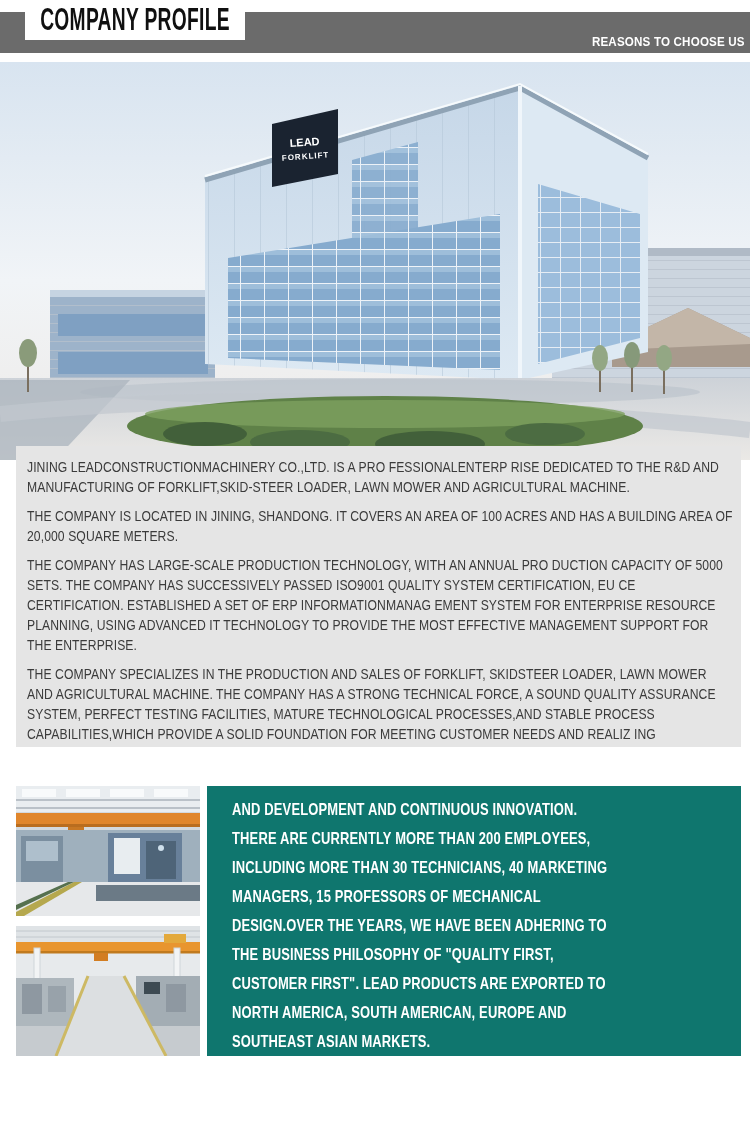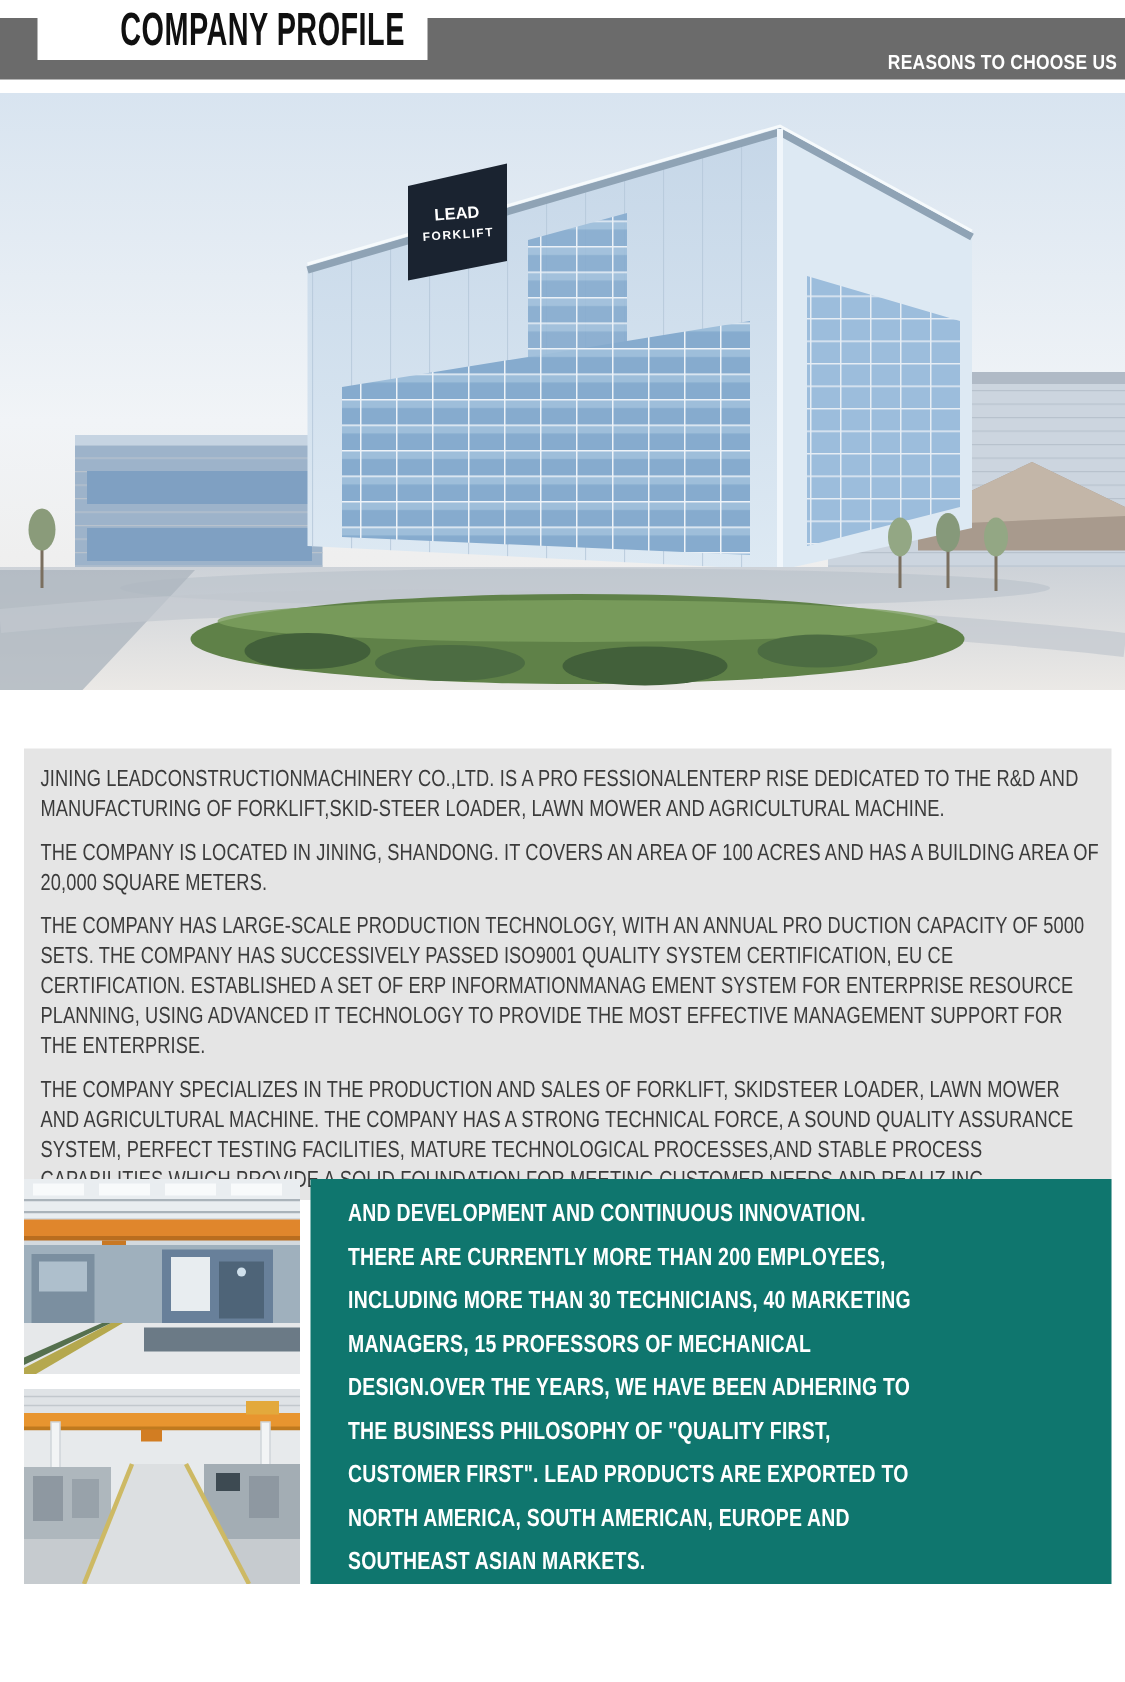--- a/index.html
+++ b/index.html
@@ -2,31 +2,31 @@
 <html><head>
 <meta charset="utf-8">
 <style>
   html,body{margin:0;padding:0;}
   body{font-family:"Liberation Sans", sans-serif;}
   #page{position:relative;width:750px;height:1121px;background:#ffffff;overflow:hidden;}
 
   
   .header-bar{position:absolute;left:0;top:12px;width:750px;height:41px;background:#6b6b6b;}
   .title-box{position:absolute;left:25px;top:0;width:220px;height:40px;background:#ffffff;
-             display:flex;align-items:center;justify-content:center;overflow:visible;padding-left:40px;}
+             display:flex;align-items:center;justify-content:center;overflow:visible;}
   .title-text{font-size:31px;font-weight:bold;color:#101010;white-space:nowrap;
               transform:scaleX(0.62);letter-spacing:0.5px;}
   .tagline{position:absolute;right:5px;bottom:4px;color:#ffffff;font-weight:bold;font-size:13.5px;
            white-space:nowrap;transform:scaleX(0.86);transform-origin:100% 50%;letter-spacing:0.2px;}
 
   
   .hero{position:absolute;left:0;top:62px;width:750px;height:398px;overflow:hidden;}
 
   
-  .about-box{position:absolute;left:16px;top:499px;width:725px;height:301px;background:#e5e5e5;overflow:hidden;}
+  .about-box{position:absolute;left:16px;top:446px;width:725px;height:301px;background:#e5e5e5;overflow:hidden;}
   .about-inner{position:absolute;left:11px;top:11px;width:900px;transform:scaleX(0.785);transform-origin:0 0;}
   .about-inner p{margin:0 0 9px 0;font-size:15.5px;line-height:20px;color:#3b3b3b;letter-spacing:0.1px;}
 
   
   .photo-1{position:absolute;left:16px;top:786px;width:184px;height:130px;overflow:hidden;}
   .photo-2{position:absolute;left:16px;top:926px;width:184px;height:130px;overflow:hidden;}
   .highlight-box{position:absolute;left:207px;top:786px;width:534px;height:270px;background:#0f766e;
                  display:flex;align-items:flex-end;overflow:hidden;}
   .hl-inner{margin-left:25px;width:612px;transform:scaleX(0.785);transform-origin:0 50%;}
   .hl-inner p{margin:0;font-size:16.5px;font-weight:bold;line-height:29px;color:#ffffff;letter-spacing:0.2px;}

